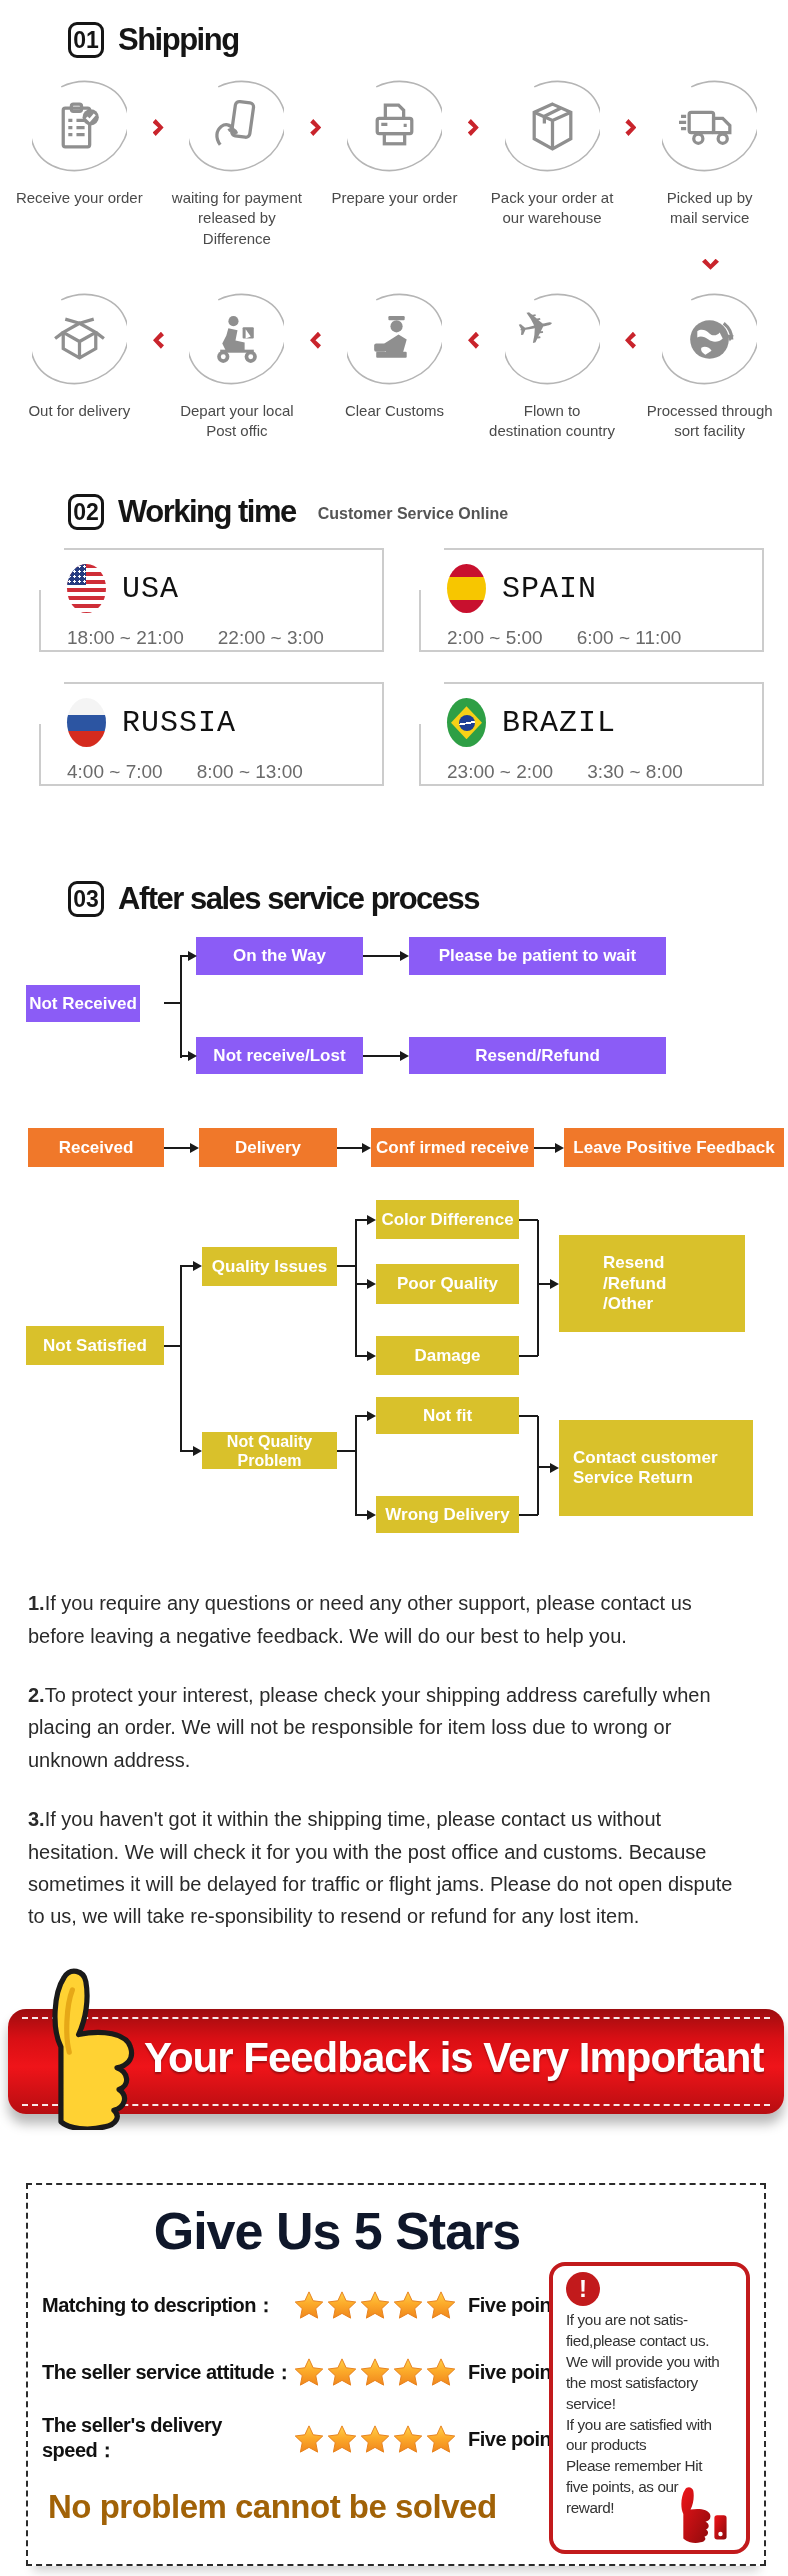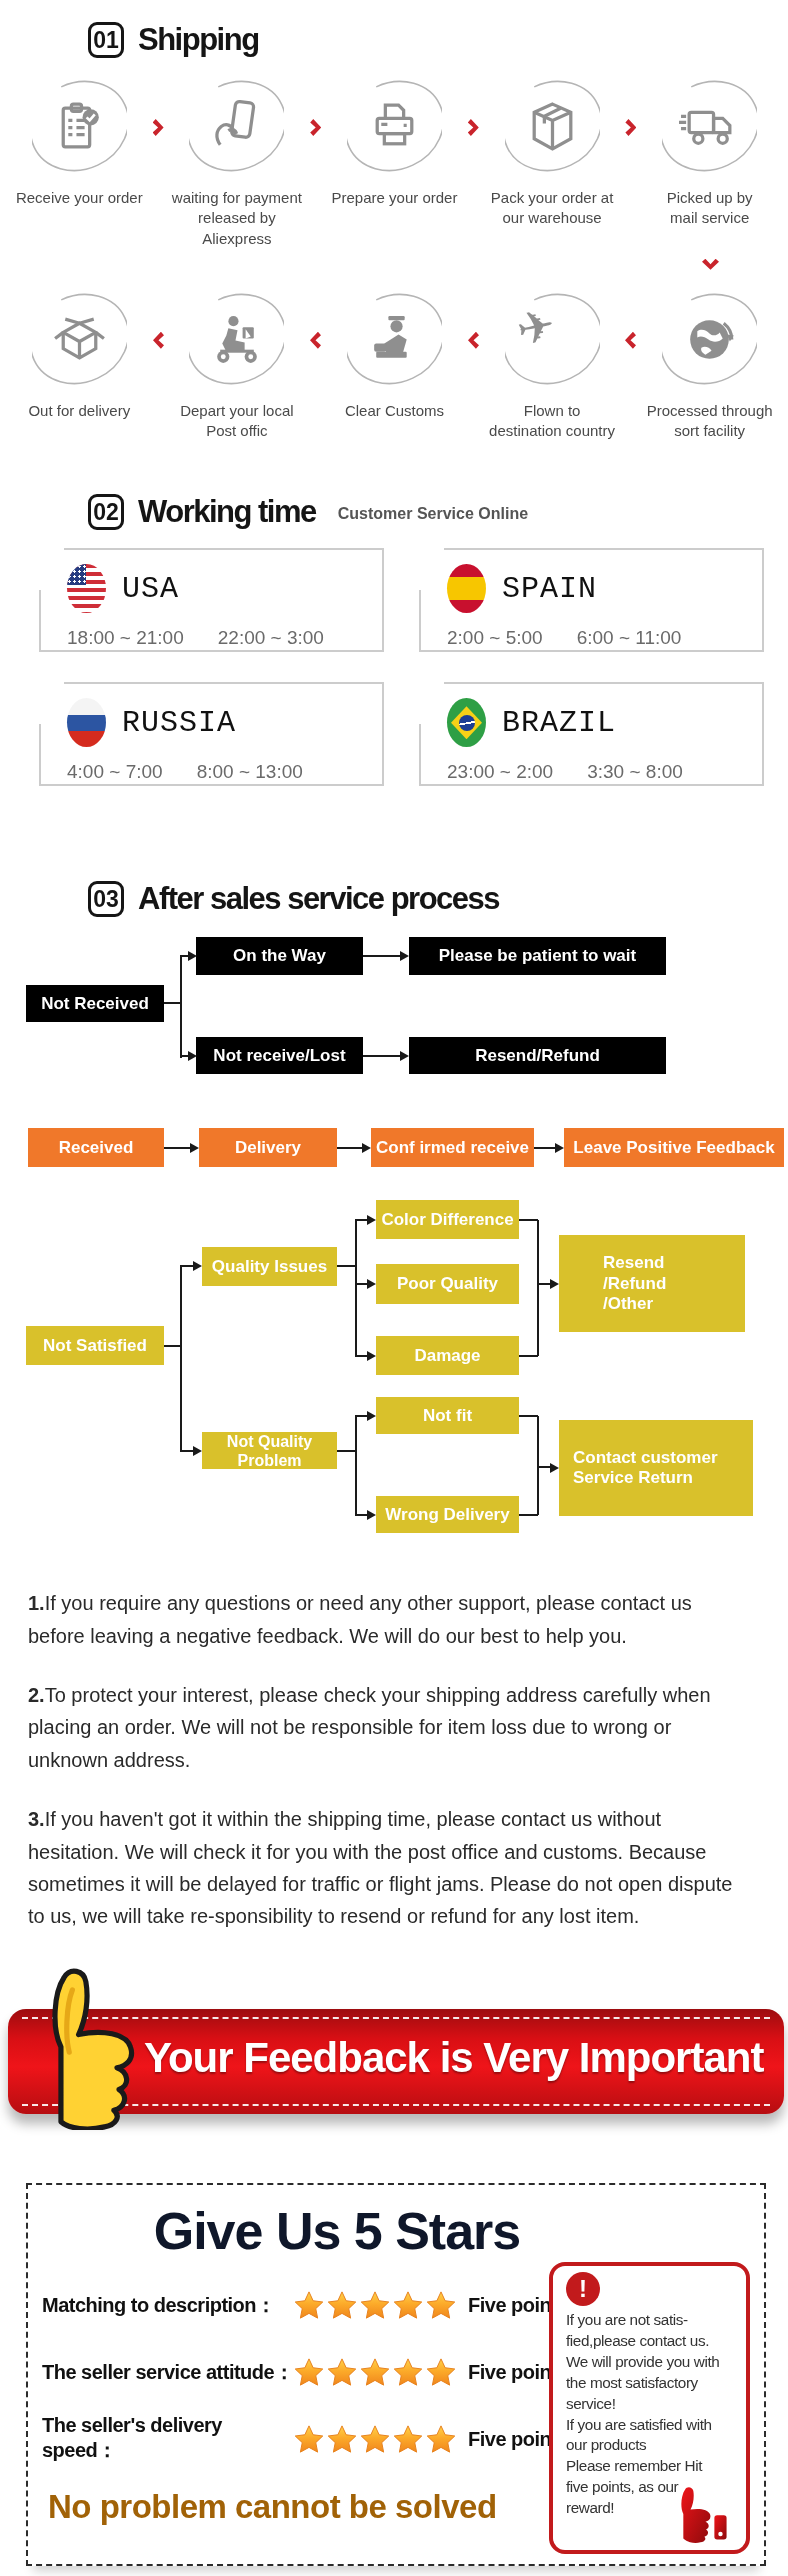--- a/index.html
+++ b/index.html
@@ -1,20 +1,20 @@
 <!DOCTYPE html>
 <html><head>
 <meta charset="utf-8">
 <style>
   * { margin:0; padding:0; box-sizing:border-box; }
   body { background:#fff; font-family:"Liberation Sans", sans-serif; color:#222; }
   .page { width:789px; position:relative; background:#fff; overflow:hidden; }
 
   
-  .sec-head { display:flex; align-items:center; margin-left:44px;padding-left:44px; }
+  .sec-head { display:flex; align-items:center; margin-left:24px;padding-left:44px; }
   .badge { width:36px; height:36px; border:3px solid #151515; border-radius:9px;
            display:flex; align-items:center; justify-content:center;
            font-size:23px; font-weight:700; color:#151515; flex:0 0 auto; }
   .sec-title { font-size:31px; font-weight:600; color:#151515; letter-spacing:-1.5px; margin-left:14px; }
   .sec-sub { font-size:16px; font-weight:700; color:#555; margin-left:22px; margin-top:4px; }
 
   
   .flow-steps { display:flex; align-items:flex-start; padding:0 6px; }
   .step { width:148px; text-align:center; }
   .chev { width:11px; height:17px; margin-top:47px; flex:0 0 auto;
@@ -47,21 +47,21 @@
   .flag-brazil::after { content:""; position:absolute; left:12px; top:17px; width:16px; height:16px; border-radius:50%;
       background:linear-gradient(170deg,#1c3e94 46%,#fff 46% 56%,#1c3e94 56%); }
   .wt-country { font-family:"Liberation Mono", monospace; font-size:30px; color:#111; margin-left:16px; letter-spacing:1px; }
   .wt-times { margin-top:14px; font-size:19px; color:#6a6a6a; display:flex; }
   .wt-times span + span { margin-left:34px; }
 
   
   .chart { position:relative; height:636px; margin-top:12px; }
   .fb { position:absolute; display:flex; align-items:center; justify-content:center; text-align:center;
         color:#fff; font-weight:700; font-size:17px; line-height:1.2; white-space:pre-line; }
-  .c-red { background:#000000; }
+  .c-red { background:#8b5cf6; }
   .c-org { background:#f0782a; }
   .c-yel { background:#d9c12b; }
   .hl { position:absolute; height:2px; background:#1a1a1a; }
   .vl { position:absolute; width:2px; background:#1a1a1a; }
   .ah { position:absolute; width:0; height:0; border-top:5px solid transparent;
         border-bottom:5px solid transparent; border-left:9px solid #1a1a1a; }
   .fb.left { justify-content:flex-start; text-align:left; }
 
   
   .notes { margin:22px 37px 0 28px; }
@@ -148,21 +148,21 @@
         <svg class="arc" width="95" height="108" viewBox="0 0 96 110">
             <ellipse cx="48" cy="55" rx="44" ry="51" fill="none" stroke="#b5b5b5" stroke-width="1.6" stroke-dasharray="245 55" transform="rotate(-115 48 55)"></ellipse>
           </svg>
         <svg class="glyph" width="61" height="61" viewBox="0 0 60 60" fill="none" stroke="#8f8f8f" stroke-width="3.2">
           <rect x="27" y="6" width="18" height="34" rx="4" transform="rotate(8 36 23)"></rect>
           <path d="M14 48c-5-7-4-14 1-18 4-3 9-2 11 2l3 6"></path>
           <path d="M22 34c3-2 7-1 8 3"></path>
         </svg>
       </div>
       <div class="step-label">waiting for payment
-released by Aliexpress</div>
+released by Difference</div>
     </div>
     <div class="chev"></div>
     <div class="step">
       <div class="iconwrap">
         <svg class="arc" width="95" height="108" viewBox="0 0 96 110">
             <ellipse cx="48" cy="55" rx="44" ry="51" fill="none" stroke="#b5b5b5" stroke-width="1.6" stroke-dasharray="245 55" transform="rotate(-115 48 55)"></ellipse>
           </svg>
         <svg class="glyph" width="61" height="61" viewBox="0 0 60 60" fill="none" stroke="#8f8f8f" stroke-width="3.2">
           <path d="M21 22V9h13l5 5v8"></path>
             <rect x="13" y="22" width="34" height="15" rx="2"></rect>
@@ -342,21 +342,21 @@
 
   <div class="sec-head" style="margin-top:95px">
     <div class="badge">03</div>
     <div class="sec-title">After sales service process</div>
   </div>
 
   <div class="chart">
 
     <div class="fb c-red" style="left:196px;top:8px;width:167px;height:38px">On the Way</div>
     <div class="fb c-red" style="left:409px;top:8px;width:257px;height:38px">Please be patient to wait</div>
-    <div class="fb c-red" style="left:26px;top:56px;width:138px;height:37px">Not Received</div>
+    <div class="fb c-red" style="left:26px;top:56px;width:114px;height:37px">Not Received</div>
     <div class="fb c-red" style="left:196px;top:108px;width:167px;height:37px">Not receive/Lost</div>
     <div class="fb c-red" style="left:409px;top:108px;width:257px;height:37px">Resend/Refund</div>
     <div class="hl" style="left:164px;top:73px;width:17px"></div>
     <div class="vl" style="left:180px;top:27px;height:102px"></div>
     <div class="hl" style="left:180px;top:26px;width:9px"></div>
       <div class="ah" style="left:188px;top:22px"></div>
     <div class="hl" style="left:180px;top:126px;width:9px"></div>
       <div class="ah" style="left:188px;top:122px"></div>
     <div class="hl" style="left:363px;top:26px;width:37px"></div>
       <div class="ah" style="left:400px;top:22px"></div>

